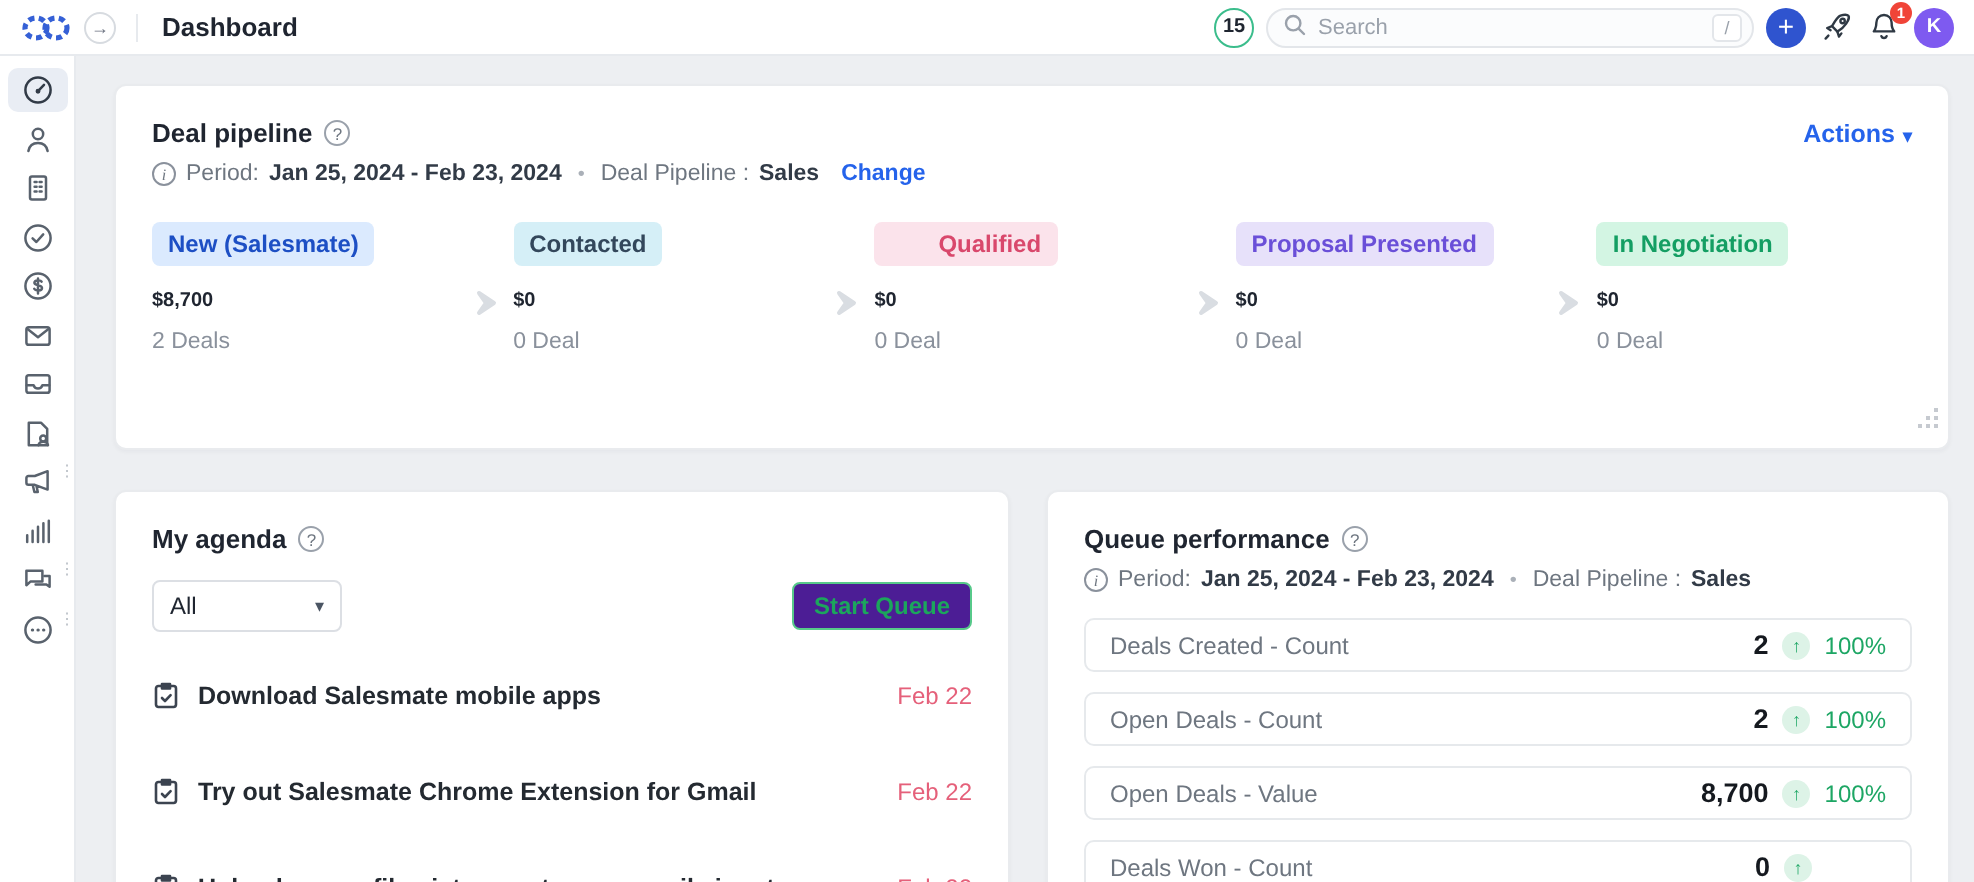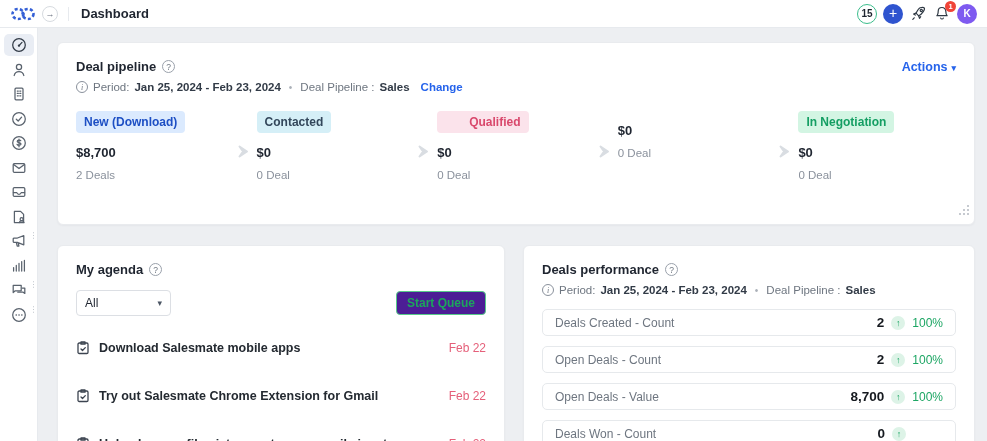--- a/index.html
+++ b/index.html
@@ -64,21 +64,21 @@
     font-size:8px; font-style:italic; display:inline-flex; align-items:center; justify-content:center;
     font-family:"Liberation Serif", serif; }
   .strong { color:#323b47; font-weight:700; }
   .sep-dot { color:#aab0b8; font-size:10px; margin:0 3px; }
   .link { color:#2563eb; font-weight:600; cursor:pointer; margin-left:6px; }
 
   
   .stages { display:flex; margin-top:18px; align-items:flex-start; }
   .stage { width:158px; }
   .stage-badge { display:inline-block; padding:4px 8px; border-radius:4px; font-size:12px; font-weight:600; }
-  .stage-value { margin-top:12px; font-size:13px; font-weight:700; color:#1f2530; }
+  .stage-value { margin-top:12px; font-size:10px; font-weight:700; color:#1f2530; }
   .stage-deals { margin-top:9px; font-size:11.5px; color:#8a919c; }
   .stage-arrow { width:23px; display:flex; justify-content:center; margin-top:34px; }
   .resize-handle { position:absolute; right:4px; bottom:4px; }
 
   
   .agenda-controls { display:flex; align-items:center; margin-top:13px; }
   .filter-select { width:95px; height:26px; border:1px solid #dcdfe4; border-radius:4px; background:#fff;
     font-size:12px; color:#1f2530; display:flex; align-items:center; padding:0 8px; cursor:pointer; }
   .filter-select .chev { margin-left:auto; color:#4b5563; }
   .start-queue-btn { margin-left:auto; height:24px; padding:0 10px; border:1px solid #57c98a;
@@ -111,20 +111,30 @@
       <ellipse cx="8" cy="7" rx="5.5" ry="5" fill="none" stroke="#3560d6" stroke-width="2.6" stroke-dasharray="3 2.2"></ellipse>
       <ellipse cx="18" cy="7" rx="5.5" ry="5" fill="none" stroke="#3560d6" stroke-width="2.6" stroke-dasharray="3 2.2"></ellipse>
     </svg>
   </span>
   <div class="collapse-btn">→</div>
   <div class="tb-divider"></div>
   <div class="page-title">Dashboard</div>
 
   <div class="topbar-right">
     <div class="trial-badge">15</div>
+    <div class="searchbox">
+      <span>
+        <svg width="11" height="11" viewBox="0 0 11 11">
+            <circle cx="4.6" cy="4.6" r="3.6" fill="none" stroke="#9aa1ab" stroke-width="1.2"></circle>
+            <line x1="7.4" y1="7.4" x2="10" y2="10" stroke="#9aa1ab" stroke-width="1.2" stroke-linecap="round"></line>
+          </svg>
+      </span>
+      <input placeholder="Search" style="">
+      <span class="slash-hint">/</span>
+    </div>
     <div class="plus-btn">+</div>
     <div class="icon-btn">
       <svg width="15" height="15" viewBox="0 0 15 15" fill="none" stroke="#2f3944" stroke-width="1.2" stroke-linecap="round" stroke-linejoin="round">
         <path d="M9.2 1.8c1.9-.6 3.6-.4 4 .1.4.5.1 2.2-1.1 3.9-1.1 1.6-2.9 3.2-4.4 4L5 7.1c.9-1.5 2.5-4.6 4.2-5.3z"></path>
         <circle cx="10.3" cy="4.5" r="1.1"></circle>
         <path d="M5 7.1 2.6 8l1.7 1.1M7.7 9.8l.8 2.5 1.2-1.6M3.2 11.8l-1.4 1.5"></path>
       </svg>
     </div>
     <div class="icon-btn bell-wrap">
       <svg width="14" height="15" viewBox="0 0 14 15" fill="none" stroke="#2f3944" stroke-width="1.2" stroke-linecap="round" stroke-linejoin="round">
@@ -230,21 +240,21 @@
       <span>Period:</span>
       <span class="strong">Jan 25, 2024 - Feb 23, 2024</span>
       <span class="sep-dot">•</span>
       <span>Deal Pipeline :</span>
       <span class="strong">Sales</span>
       <span class="link">Change</span>
     </div>
 
     <div class="stages">
       <div class="stage">
-        <span class="stage-badge" style="background: rgb(219, 234, 254); color: rgb(29, 79, 196);">New (Download)</span>
+        <span class="stage-badge" style="background: rgb(219, 234, 254); color: rgb(29, 79, 196);">New (Salesmate)</span>
         <div class="stage-value">$8,700</div>
         <div class="stage-deals">2 Deals</div>
       </div>
       <div class="stage-arrow">
           <svg width="15" height="13" viewBox="0 0 15 13">
             <path d="M1.5 1.5 9 6.5 1.5 11.5 5 6.5z" fill="#d9dde2" stroke="#d9dde2" stroke-width="2" stroke-linejoin="round"></path>
           </svg>
         </div>
       <div class="stage">
         <span class="stage-badge" style="background: rgb(213, 239, 247); color: rgb(51, 71, 91);">Contacted</span>
@@ -260,20 +270,21 @@
         <span class="stage-badge" style="background: rgb(251, 227, 235); color: rgb(217, 72, 108); padding-left: 32px;">Qualified</span>
         <div class="stage-value">$0</div>
         <div class="stage-deals">0 Deal</div>
       </div>
       <div class="stage-arrow">
           <svg width="15" height="13" viewBox="0 0 15 13">
             <path d="M1.5 1.5 9 6.5 1.5 11.5 5 6.5z" fill="#d9dde2" stroke="#d9dde2" stroke-width="2" stroke-linejoin="round"></path>
           </svg>
         </div>
       <div class="stage">
+        <span class="stage-badge" style="background: rgb(231, 225, 250); color: rgb(106, 79, 216);">Proposal Presented</span>
         <div class="stage-value">$0</div>
         <div class="stage-deals">0 Deal</div>
       </div>
       <div class="stage-arrow">
           <svg width="15" height="13" viewBox="0 0 15 13">
             <path d="M1.5 1.5 9 6.5 1.5 11.5 5 6.5z" fill="#d9dde2" stroke="#d9dde2" stroke-width="2" stroke-linejoin="round"></path>
           </svg>
         </div>
       <div class="stage">
         <span class="stage-badge" style="background: rgb(211, 245, 227); color: rgb(20, 158, 99);">In Negotiation</span>
@@ -340,21 +351,21 @@
             </svg>
           </span>
         <span class="task-title">Upload my profile picture, setup my email signature</span>
         <span class="task-date">Feb 22</span>
       </div>
     </div>
   </div>
 
   <div class="card card-perf">
     <div class="card-head">
-      <span class="card-title">Deals performance</span>
+      <span class="card-title">Queue performance</span>
       <span class="help-icon">?</span>
     </div>
     <div class="period-row">
       <span class="info-icon">i</span>
       <span>Period:</span>
       <span class="strong">Jan 25, 2024 - Feb 23, 2024</span>
       <span class="sep-dot">•</span>
       <span>Deal Pipeline :</span>
       <span class="strong">Sales</span>
     </div>

